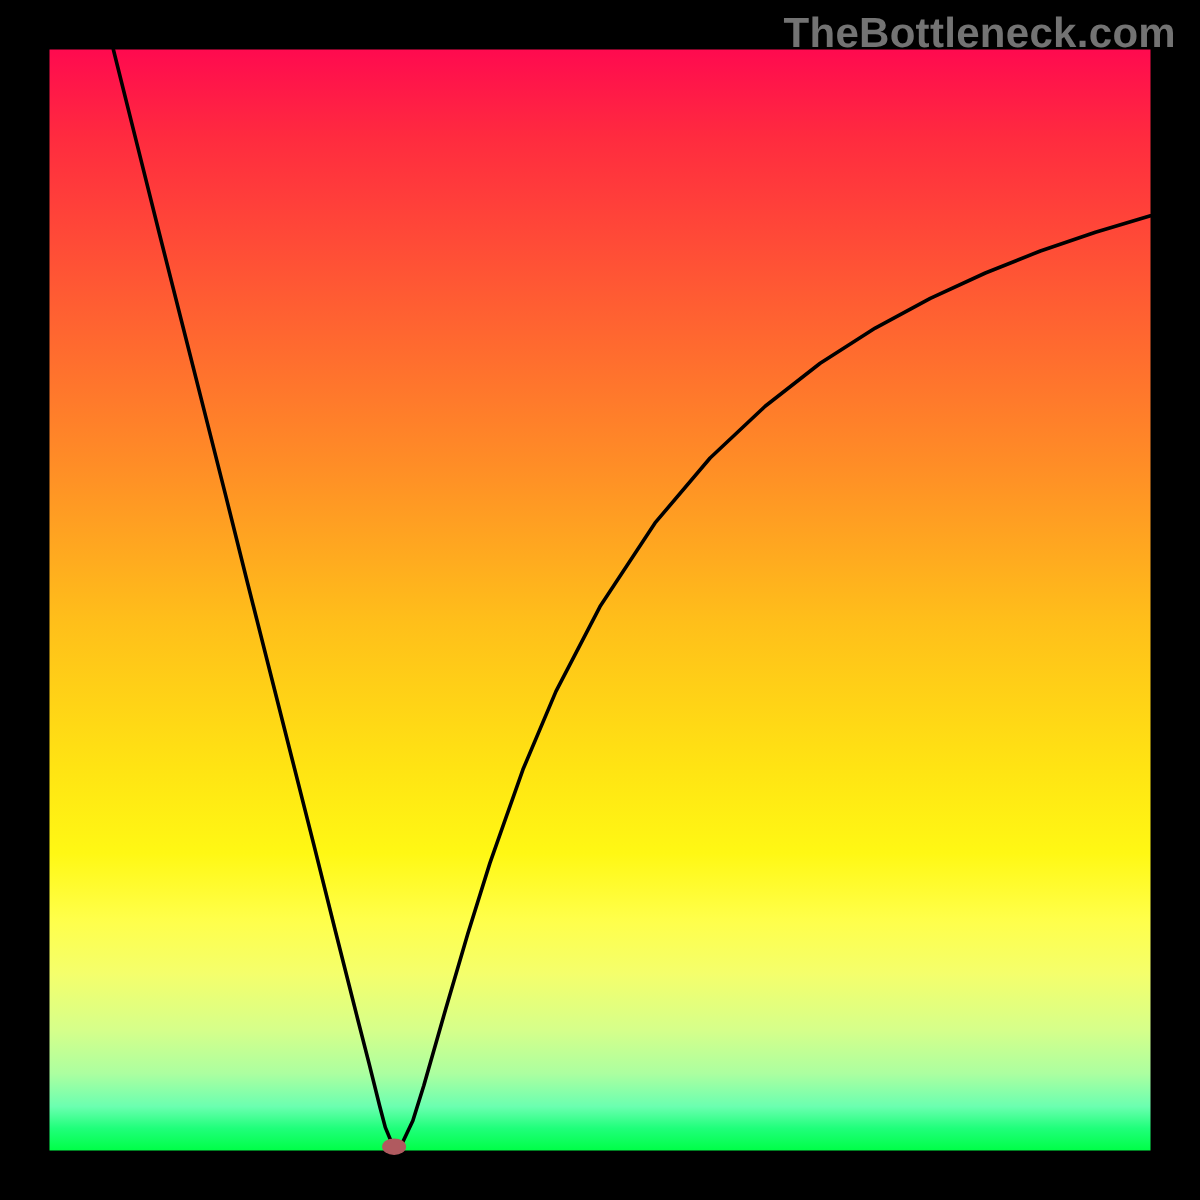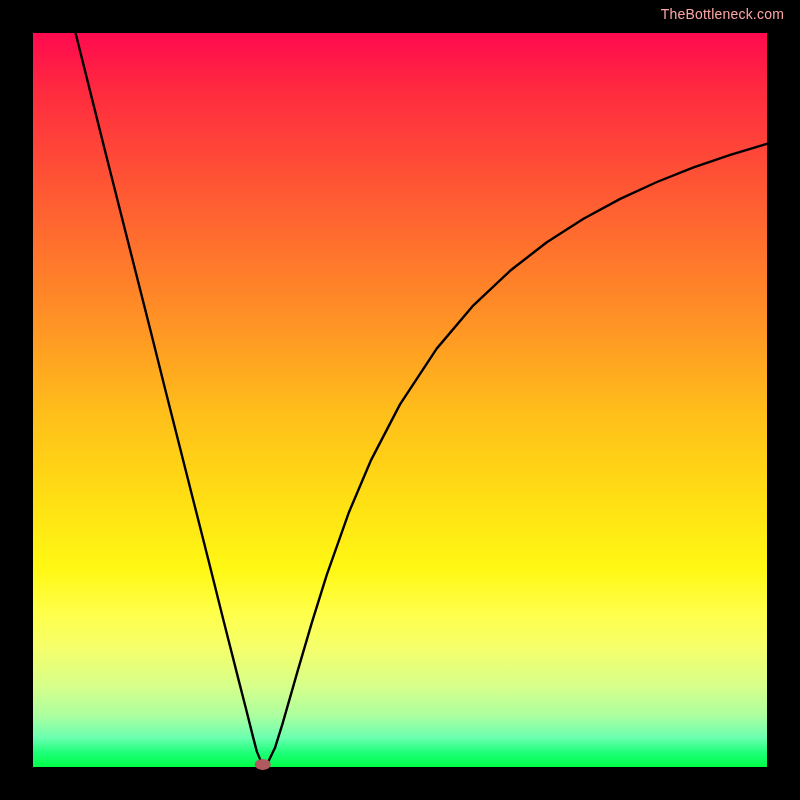--- a/index.html
+++ b/index.html
@@ -47,24 +47,24 @@
     left: 0;
     top: 0;
     width: 734px;
     height: 734px;
     overflow: visible;
   }
   .watermark {
     position: absolute;
     top: 6px;
     right: 16px;
-    color: #fca5a5;
-    font-size: 14px;
+    color: #737373;
+    font-size: 28px;
     letter-spacing: 0.2px;
-    font-weight: 400;
+    font-weight: 700;
     user-select: none;
   }
 </style>
 </head>
 <body>
 
 <div class="frame">
   <div class="plot-area">
     <svg viewBox="0 0 734 734">
       <path id="curve-path" fill="none" stroke="#000" stroke-width="2.4" stroke-linejoin="round" stroke-linecap="round" d="M42.57 0.00 L58.72 64.59 L73.40 123.31 L88.08 181.30 L102.76 239.28 L117.44 297.27 L132.12 355.99 L146.80 413.98 L161.48 471.96 L176.16 529.95 L190.84 588.67 L205.52 646.65 L212.86 675.28 L220.20 704.64 L223.87 718.59 L227.54 727.39 L229.74 731.43 L231.94 733.12 L234.88 729.60 L242.22 714.18 L249.56 690.69 L264.24 639.31 L278.92 589.40 L293.60 542.43 L315.62 480.04 L337.64 427.92 L367.00 371.40 L403.70 315.62 L440.40 272.31 L477.10 237.82 L513.80 209.19 L550.50 185.70 L587.20 165.88 L623.90 149.00 L660.60 134.32 L697.30 121.84 L734.00 110.83"></path>

